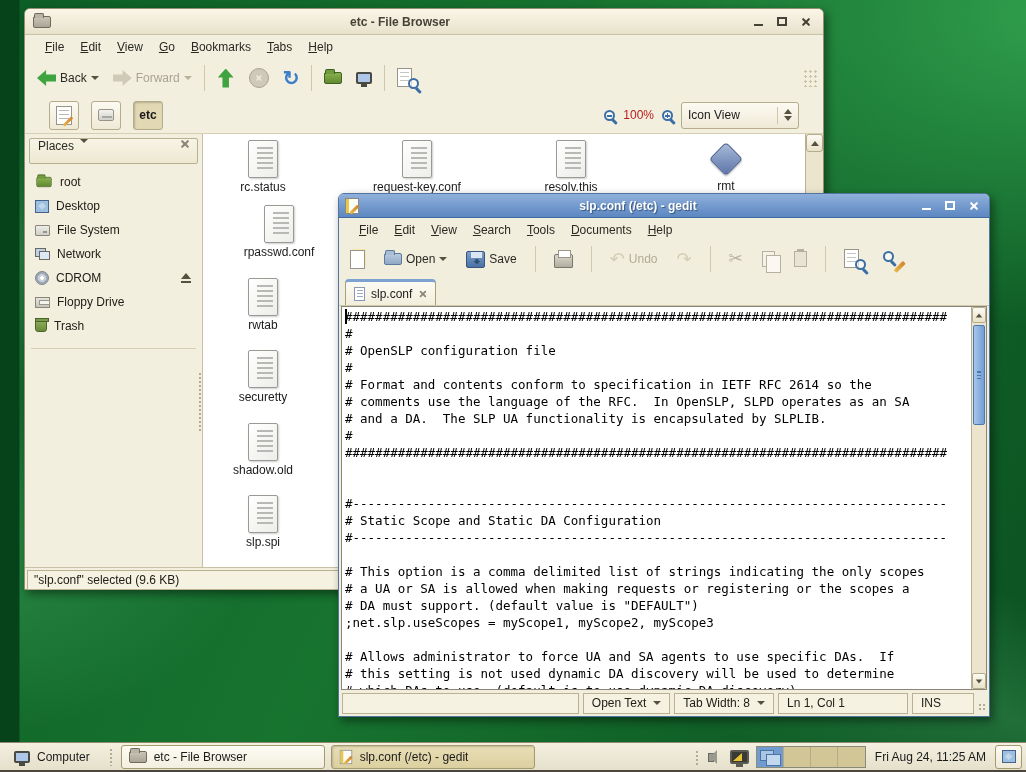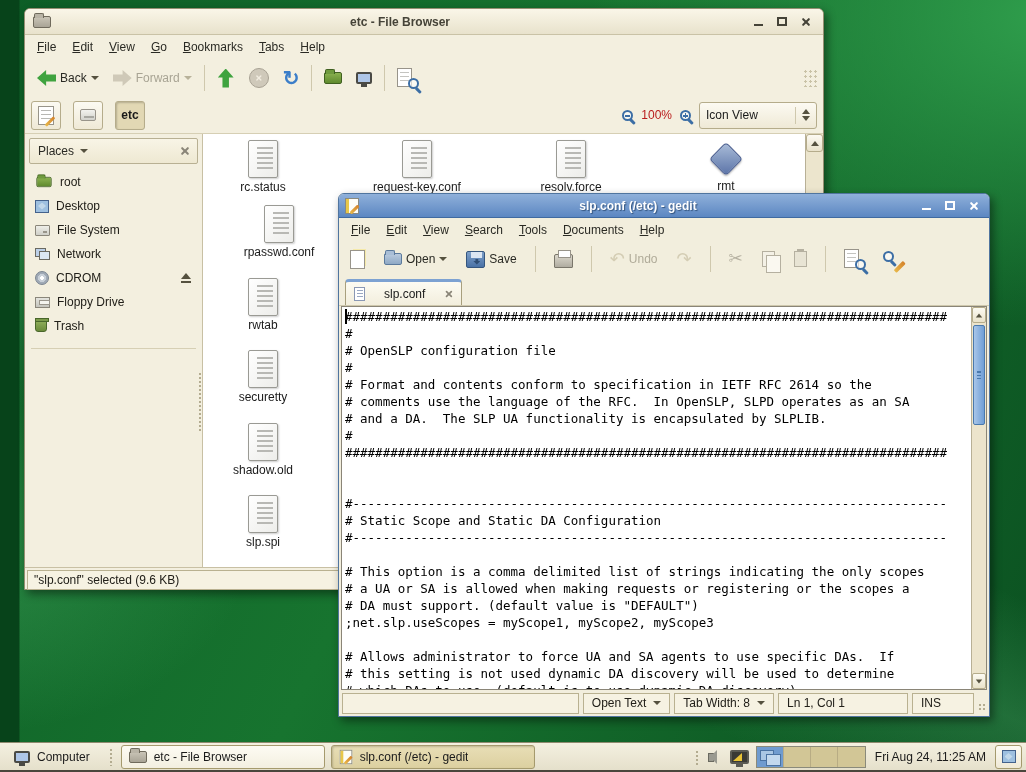--- a/index.html
+++ b/index.html
@@ -61,58 +61,58 @@
 
   
   .wc{width:18px;height:16px;display:flex;align-items:center;justify-content:center;cursor:default}
   .wc .mini{width:9px;height:2.5px;background:currentColor;margin-top:7px}
   .wc .maxi{width:10px;height:9px;border:2px solid currentColor}
 
   
   .fb{left:24px;top:8px;width:800px;height:582px;background:#f3efdf;border:1px solid #968f72;border-radius:6px 6px 0 0}
   .fb-titlebar{height:26px;display:flex;align-items:center;padding:0 8px;gap:6px;background:linear-gradient(#faf6e8,#e8e2cc);border-bottom:1px solid #c9c2a6;border-radius:5px 5px 0 0;color:#3c3a30}
   .fb-title{flex:1;text-align:center;font-weight:bold;color:#454338}
-  .menubar{display:flex;align-items:center;height:24px;padding:0 4px}
+  .menubar{display:flex;align-items:center;height:24px;padding:0 12px}
   .menu-item{display:inline-block;padding:4px 8px;color:#2a2a24;cursor:default}
   .menu-item::first-letter{text-decoration:underline}
 
   .fb-toolbar{display:flex;align-items:center;height:38px;padding:0 6px;gap:2px}
   .tbtn{display:flex;align-items:center;gap:4px;padding:4px 6px;border-radius:3px;color:#2a2a24}
   .tbtn.disabled{color:#a8a494}
   .tsep{width:1px;height:26px;background:#cfc8ad;margin:0 4px}
   .arrow{display:inline-block}
   .arrow-back{width:19px;height:18px;background:#3fa33f;border-radius:1px;clip-path:polygon(0 50%, 48% 6%, 48% 30%, 100% 30%, 100% 70%, 48% 70%, 48% 94%)}
   .arrow-fwd{width:19px;height:18px;background:#cfc9b8;clip-path:polygon(100% 50%, 52% 6%, 52% 30%, 0 30%, 0 70%, 52% 70%, 52% 94%)}
   .arrow-up{width:18px;height:19px;background:#3fa33f;clip-path:polygon(50% 0, 94% 48%, 68% 48%, 68% 100%, 32% 100%, 32% 48%, 6% 48%)}
   .stop-oct{width:20px;height:20px;border-radius:50%;background:#cfc9ba;border:1px solid #a8a294;color:#f1ece0;display:flex;align-items:center;justify-content:center}
   .stop-oct .xbars{transform:scale(.7)}
   .reload-glyph{font-size:20px;line-height:18px;font-weight:bold;color:#3b7ec9}
   .find-combo{position:relative;width:20px;height:20px}
   .find-combo .doc-page{position:absolute;left:0;top:0}
   .find-combo .mag{position:absolute;right:-2px;bottom:-1px}
   .t-dots{margin-left:auto;width:14px;height:18px;background-image:radial-gradient(circle,#c9c2a6 1px,transparent 1.3px);background-size:5px 5px}
 
-  .fb-locbar{display:flex;align-items:center;height:36px;padding:0 6px;gap:12px}
+  .fb-locbar{display:flex;align-items:center;height:36px;padding:0 24px;gap:12px}
   .loc-btn{width:30px;height:29px;border:1px solid #b5ac8b;border-radius:3px;background:linear-gradient(#fcfaf2,#efe9d6);display:flex;align-items:center;justify-content:center}
   .loc-btn.pressed{background:#e2d8b4;box-shadow:inset 1px 1px 2px rgba(0,0,0,.2);font-weight:bold}
   .note-icon{width:16px;height:19px;background:#fff;border:1px solid #98948a;position:relative}
   .note-icon::before{content:"";position:absolute;top:3px;left:2px;width:10px;height:11px;background-image:repeating-linear-gradient(to bottom,#b8b8b4 0 1.5px,transparent 1.5px 4px)}
   .note-icon::after{content:"";position:absolute;right:-3px;bottom:1px;width:12px;height:3px;background:linear-gradient(90deg,#e8b84a,#d4822a);transform:rotate(-45deg);border-radius:1px}
   .small-drive{width:16px;height:12px;border:1px solid #98948a;background:linear-gradient(#f2f2ee,#d2d2cc);border-radius:2px;position:relative}
   .small-drive::after{content:"";position:absolute;bottom:2px;left:3px;width:10px;height:2px;background:#a8a8a2}
   .zoom-area{margin-left:auto;display:flex;align-items:center;gap:8px}
   .zoom-pct{color:#b91c1c}
   .viewsel{width:118px;height:27px;border:1px solid #b5ac8b;border-radius:3px;background:linear-gradient(#fcfaf2,#efe9d6);display:flex;align-items:center;padding:0 6px;gap:6px}
   .viewsel .lbl{flex:1}
   .viewsel .sep{width:1px;height:17px;background:#cfc8ad}
 
   .fb-body{display:flex;height:434px;border-top:1px solid #d6cfb4}
   .fb-sidebar{width:178px;background:#f3efdf;border-right:1px solid #c8c0a4;position:relative;padding:4px 4px 0 4px}
   .fb-sidebar::after{content:"";position:absolute;right:-1px;top:55%;width:5px;height:60px;background-image:radial-gradient(circle,#b3ac90 1px,transparent 1.3px);background-size:4px 4px}
-  .places-hdr{height:26px;border:1px solid #b8b093;border-radius:2px;background:linear-gradient(#f8f4e6,#eee8d2);display:flex;align-items:center;padding:0 8px;gap:6px}
+  .places-hdr{height:26px;border:1px solid #b8b093;border-radius:2px;background:linear-gradient(#f8f4e6,#eee8d2);display:flex;align-items:flex-start;padding:0 8px;gap:6px}
   .places-hdr .lbl{color:#2a2a24}
   .places-x{margin-left:auto;color:#8a8578;display:flex}
   .sb-list{list-style:none;padding:6px 2px}
   .sb-item{display:flex;align-items:center;gap:7px;height:24px;padding:0 4px;color:#22201a}
   .sb-divider{border-bottom:1px solid #d6cfb4;margin:4px 2px}
   .eject{margin-left:auto;position:relative;width:12px;height:10px}
   .eject::before{content:"";position:absolute;left:1px;top:0;width:0;height:0;border-left:5px solid transparent;border-right:5px solid transparent;border-bottom:6px solid #55513f}
   .eject::after{content:"";position:absolute;left:1px;bottom:0;width:10px;height:2px;background:#55513f}
 
   .desk-ic{width:14px;height:13px;background:#9ec0e0;border:1px solid #44628c;position:relative}
@@ -156,21 +156,21 @@
   .save-ic::before{content:"";position:absolute;left:4px;top:0;width:11px;height:6px;background:#dce6f2}
   .save-ic::after{content:"";position:absolute;left:6px;bottom:2px;width:7px;height:6px;background:#2f4e74;clip-path:polygon(50% 100%,0 40%,30% 40%,30% 0,70% 0,70% 40%,100% 40%)}
   .print-ic{width:19px;height:14px;background:linear-gradient(#dcd8cc,#b0aca0);border:1px solid #7a766a;border-radius:2px 2px 1px 1px;position:relative;margin-top:4px}
   .print-ic::before{content:"";position:absolute;left:3px;top:-5px;width:11px;height:6px;background:#fff;border:1px solid #98948a}
   .new-ic{width:15px;height:19px;background:#fff;border:1px solid #98948a;position:relative;box-shadow:2px -2px 0 -1px #f5e9a8}
   .replace-combo{position:relative;width:22px;height:20px}
   .replace-combo .mag{position:absolute;left:0;top:2px}
   .replace-combo .pencil{position:absolute;right:-1px;bottom:1px;width:13px;height:3.5px;background:linear-gradient(90deg,#e8b84a,#d4822a);transform:rotate(-45deg);border-radius:1px}
 
   .ge-tabbar{height:30px;display:flex;align-items:flex-end;padding:0 6px;border-bottom:1px solid #cfc8ad}
-  .ge-tab{height:26px;display:flex;align-items:center;gap:19px;padding:8px 8px;background:linear-gradient(#fdfbf2,#f2eedd);border:1px solid #a89f7d;border-bottom:none;border-top:3px solid #7da2d2;border-radius:4px 4px 0 0}
+  .ge-tab{height:26px;display:flex;align-items:center;gap:6px;padding:8px 8px;background:linear-gradient(#fdfbf2,#f2eedd);border:1px solid #a89f7d;border-bottom:none;border-top:3px solid #7da2d2;border-radius:4px 4px 0 0}
   .tab-doc{width:11px;height:14px;background:#fff;border:1px solid #8a98b5;position:relative}
   .tab-doc::after{content:"";position:absolute;top:2px;left:1.5px;width:6.5px;height:9px;background-image:repeating-linear-gradient(to bottom,#9aa8c2 0 1.2px,transparent 1.2px 3px)}
   .tab-x{color:#8a8578;display:flex;transform:scale(.85)}
 
   .ge-textwrap{position:relative;height:384px;margin:0 2px;border:1px solid #8a8577;background:#fff;overflow:hidden}
   .ge-text{position:absolute;left:0;top:0;right:15px;bottom:0;overflow:hidden;padding:1px 0 0 3px;font-family:"DejaVu Sans Mono", monospace;font-size:12.5px;line-height:17px;color:#000;white-space:pre}
   .ge-cursor{position:absolute;left:3px;top:2px;width:2px;height:15px;background:#000}
   .ge-scroll{position:absolute;right:0;top:0;bottom:0;width:15px;background:#ece4cc;border-left:1px solid #b8b096;display:flex;flex-direction:column}
   .sc-btn{height:16px;border:1px solid #b5ac8b;border-radius:2px;background:linear-gradient(#fcfaf2,#e9e2ca);display:flex;align-items:center;justify-content:center}
   .sc-btn .tri-up,.sc-btn .tri-dn{transform:scale(.8)}
@@ -341,21 +341,21 @@
             <span class="trash-ic"></span>
             <span>Trash</span>
           </li>
       </ul>
       <div class="sb-divider"></div>
     </div>
 
     <div class="fb-main">
       <div class="fcell" style="left:0px;top:6px"><span class="file-doc"></span><span class="flabel">rc.status</span></div>
       <div class="fcell" style="left:154px;top:6px"><span class="file-doc"></span><span class="flabel">request-key.conf</span></div>
-      <div class="fcell" style="left:308px;top:6px"><span class="file-doc"></span><span class="flabel">resolv.force</span></div>
+      <div class="fcell" style="left:308px;top:6px"><span class="file-doc"></span><span class="flabel">resolv.this</span></div>
       <div class="fcell" style="left:463px;top:6px"><span class="diamond"></span><span class="flabel">rmt</span></div>
       <div class="fcell" style="left:16px;top:71px"><span class="file-doc"></span><span class="flabel">rpasswd.conf</span></div>
       <div class="fcell" style="left:0px;top:144px"><span class="file-doc"></span><span class="flabel">rwtab</span></div>
       <div class="fcell" style="left:0px;top:216px"><span class="file-doc"></span><span class="flabel">securetty</span></div>
       <div class="fcell" style="left:0px;top:289px"><span class="file-doc"></span><span class="flabel">shadow.old</span></div>
       <div class="fcell" style="left:0px;top:361px"><span class="file-doc"></span><span class="flabel">slp.spi</span></div>
       <div class="fb-scroll">
         <div class="sc-up">
             <i class="tri-up"></i>
           </div>

